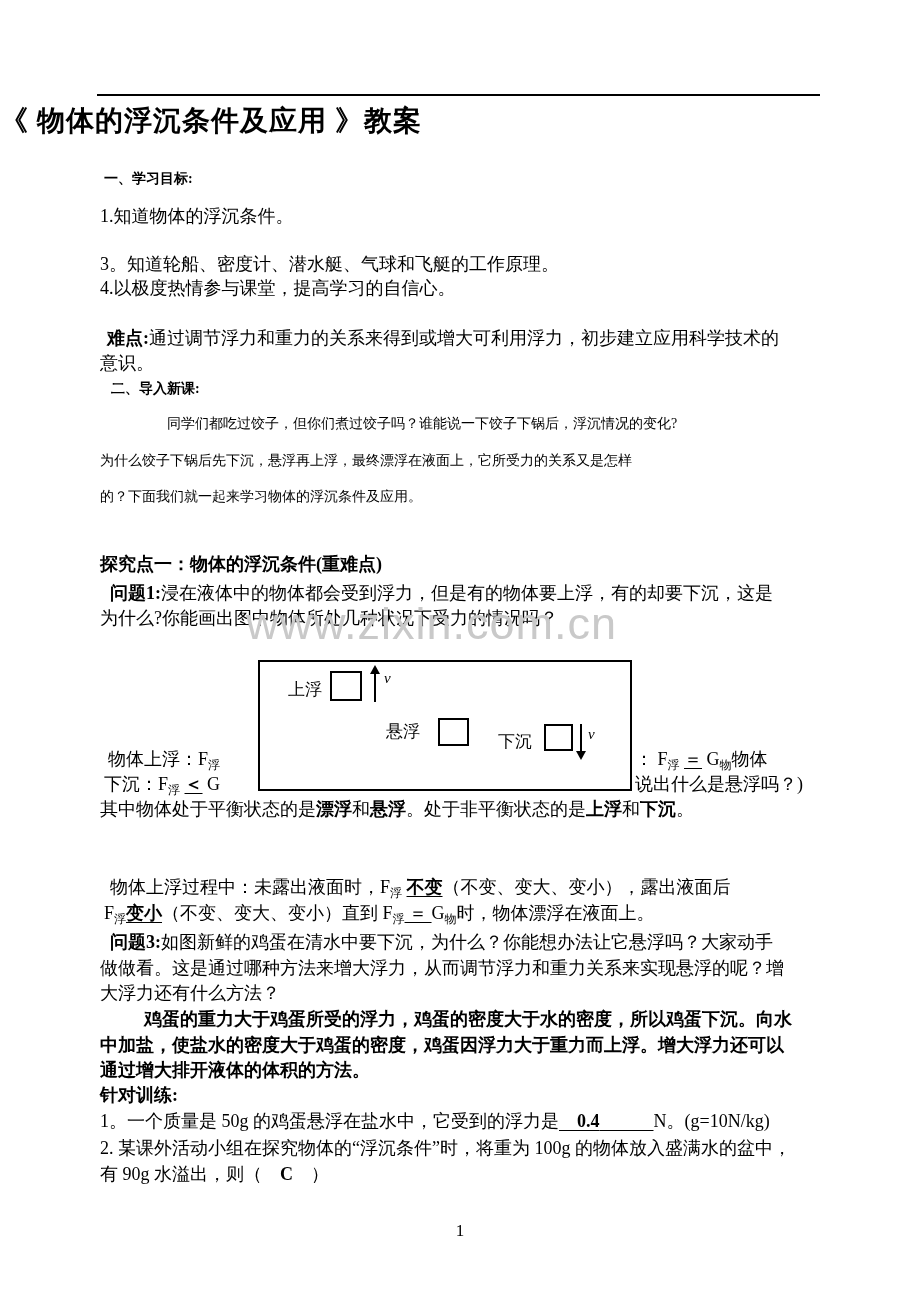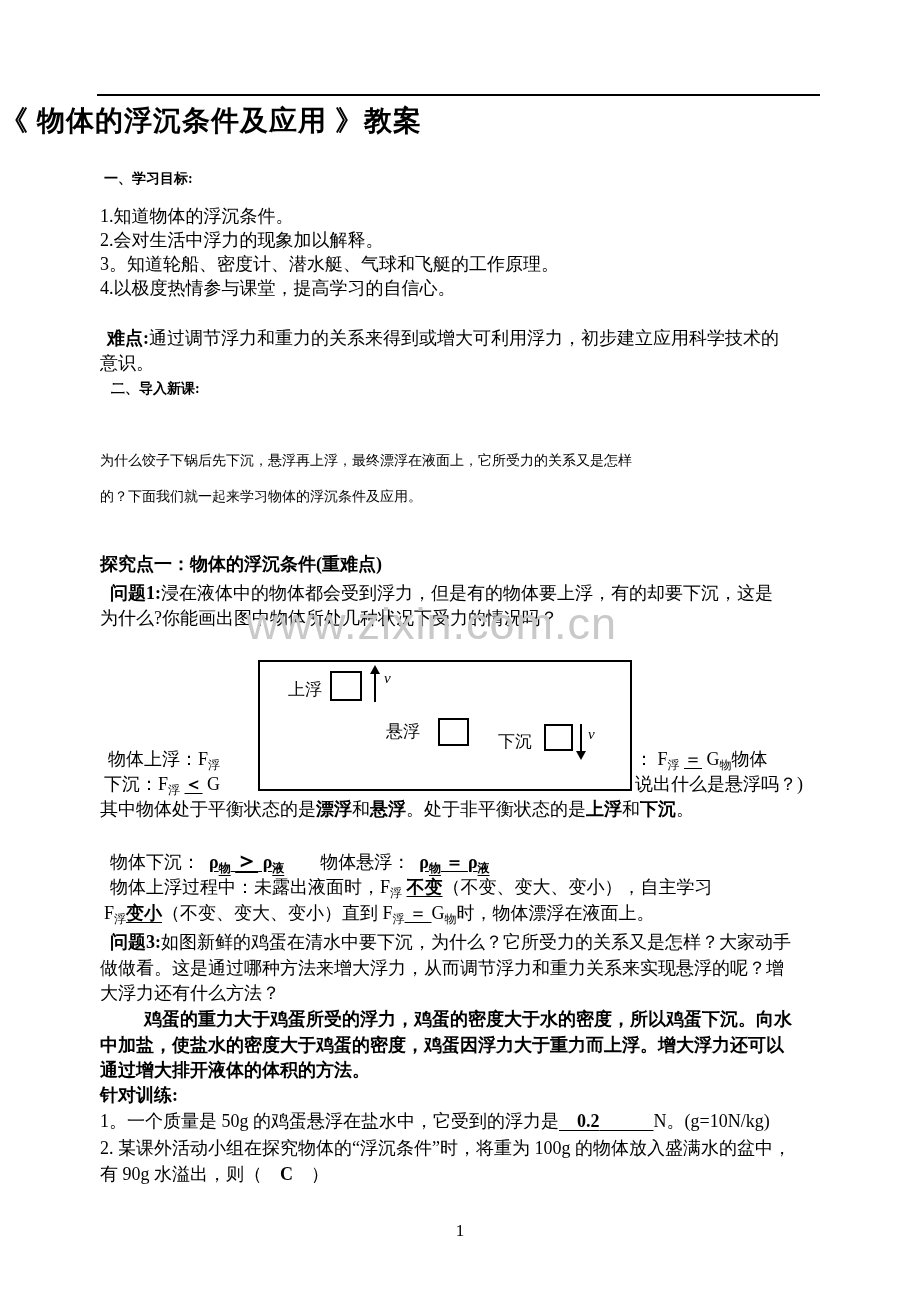--- a/index.html
+++ b/index.html
@@ -48,27 +48,27 @@
 </head>
 <body>
 
 <div class="page">
 
   <div class="rule"></div>
   <div class="title">《 物体的浮沉条件及应用 》教案</div>
 
   <div class="ln fs19 p-h1"><span class="b">一、学习目标:</span></div>
   <div class="ln p-g1"><span>1.知道物体的浮沉条件。</span></div>
-  <div class="ln p-g2"><span>2.会对生活中浮力的现象加以解释。</span></div>
   <div class="ln p-g3"><span>3。知道轮船、密度计、潜水艇、气球和飞艇的工作原理。</span></div>
   <div class="ln p-g4"><span>4.以极度热情参与课堂，提高学习的自信心。</span></div>
   <div class="ln p-g6"><span class="b">难点:</span><span>通过调节浮力和重力的关系来得到或增大可利用浮力，初步建立应用科学技术的</span></div>
   <div class="ln p-g7"><span>意识。</span></div>
 
   <div class="ln fs19 p-h2"><span class="b">二、导入新课:</span></div>
+  <div class="ln fs19 p-p1"><span>同学们都吃过饺子，但你们煮过饺子吗？谁能说一下饺子下锅后，浮沉情况的变化?</span></div>
   <div class="ln fs19 p-p2"><span>为什么饺子下锅后先下沉，悬浮再上浮，最终漂浮在液面上，它所受力的关系又是怎样</span></div>
   <div class="ln fs19 p-p3"><span>的？下面我们就一起来学习物体的浮沉条件及应用。</span></div>
 
   <div class="ln p-e1"><span class="b">探究点一：物体的浮沉条件(重难点)</span></div>
   <div class="ln p-q1a"><span class="b">问题1:</span><span>浸在液体中的物体都会受到浮力，但是有的物体要上浮，有的却要下沉，这是</span></div>
   <div class="ln p-q1b"><span>为什么?你能画出图中物体所处几种状况下受力的情况吗？</span></div>
 
   <div class="watermark">www.zixin.com.cn</div>
 
   <div class="tank">
@@ -87,31 +87,30 @@
     <div class="head-down" style="left:316px;top:89px"></div>
     <span class="vlabel" style="left:328px;top:64px">v</span>
   </div>
 
   <div class="ln p-faL"><span>物体上浮：F</span><span class="sub">浮</span></div>
   <div class="ln p-faR"><span>： F</span><span class="sub">浮</span><span> </span><span class="u">＝</span><span> G</span><span class="sub">物</span><span>物体</span></div>
   <div class="ln p-fbL"><span>下沉：F</span><span class="sub">浮</span><span> </span><span class="b u">＜</span><span> G</span></div>
   <div class="ln p-fbR"><span>说出什么是悬浮吗？)</span></div>
 
   <div class="ln p-bal"><span>其中物体处于平衡状态的是</span><span class="b">漂浮</span><span>和</span><span class="b">悬浮</span><span>。处于非平衡状态的是</span><span class="b">上浮</span><span>和</span><span class="b">下沉</span><span>。</span></div>
-  <div class="ln p-q2b"><span>物体下沉：  </span><span class="b u">ρ</span><span class="b u sub">物</span><span class="u"> </span><span class="b u big">＞</span><span class="b u"> ρ</span><span class="b u sub">液</span><span>　　物体悬浮：  </span><span class="b u">ρ</span><span class="b u sub">物</span><span class="b u"> ＝ </span><span class="b u">ρ</span><span class="b u sub">液</span></div>
-  <div class="ln p-q2c"><span>物体上浮过程中：未露出液面时，F</span><span class="sub">浮</span><span> </span><span class="b u">不变</span><span>（不变、变大、变小），自主学习</span></div>
+  <div class="ln p-q2c"><span>物体上浮过程中：未露出液面时，F</span><span class="sub">浮</span><span> </span><span class="b u">不变</span><span>（不变、变大、变小），露出液面后</span></div>
   <div class="ln p-q2d"><span>F</span><span class="sub">浮</span><span class="b u">变小</span><span>（不变、变大、变小）直到 F</span><span class="sub">浮</span><span class="u"> ＝ </span><span>G</span><span class="sub">物</span><span>时，物体漂浮在液面上。</span></div>
 
-  <div class="ln p-q3a"><span class="b">问题3:</span><span>如图新鲜的鸡蛋在清水中要下沉，为什么？它所受力的关系又是怎样？大家动手</span></div>
+  <div class="ln p-q3a"><span class="b">问题3:</span><span>如图新鲜的鸡蛋在清水中要下沉，为什么？你能想办法让它悬浮吗？大家动手</span></div>
   <div class="ln p-q3b"><span>做做看。这是通过哪种方法来增大浮力，从而调节浮力和重力关系来实现悬浮的呢？增</span></div>
   <div class="ln p-q3c"><span>大浮力还有什么方法？</span></div>
 
   <div class="ln p-a1"><span class="b">鸡蛋的重力大于鸡蛋所受的浮力，鸡蛋的密度大于水的密度，所以鸡蛋下沉。向水</span></div>
   <div class="ln p-a3"><span class="b">通过增大排开液体的体积的方法。</span></div>
   <div class="ln p-a2"><span class="b">中加盐，使盐水的密度大于鸡蛋的密度，鸡蛋因浮力大于重力而上浮。增大浮力还可以</span></div>
 
   <div class="ln p-h4"><span class="b">针对训练:</span></div>
-  <div class="ln p-t1"><span>1。一个质量是 50g 的鸡蛋悬浮在盐水中，它受到的浮力是</span><span class="b u">　0.2</span><span class="u">　　　</span><span>N。(g=10N/kg)</span></div>
+  <div class="ln p-t1"><span>1。一个质量是 50g 的鸡蛋悬浮在盐水中，它受到的浮力是</span><span class="b u">　0.4</span><span class="u">　　　</span><span>N。(g=10N/kg)</span></div>
   <div class="ln p-t2a"><span>2. 某课外活动小组在探究物体的“浮沉条件”时，将重为 100g 的物体放入盛满水的盆中，</span></div>
   <div class="ln p-t2b"><span>有 90g 水溢出，则（　</span><span class="b">C</span><span>　）</span></div>
 
   <div class="pagenum">1</div>
 </div>
 
 </body></html>

